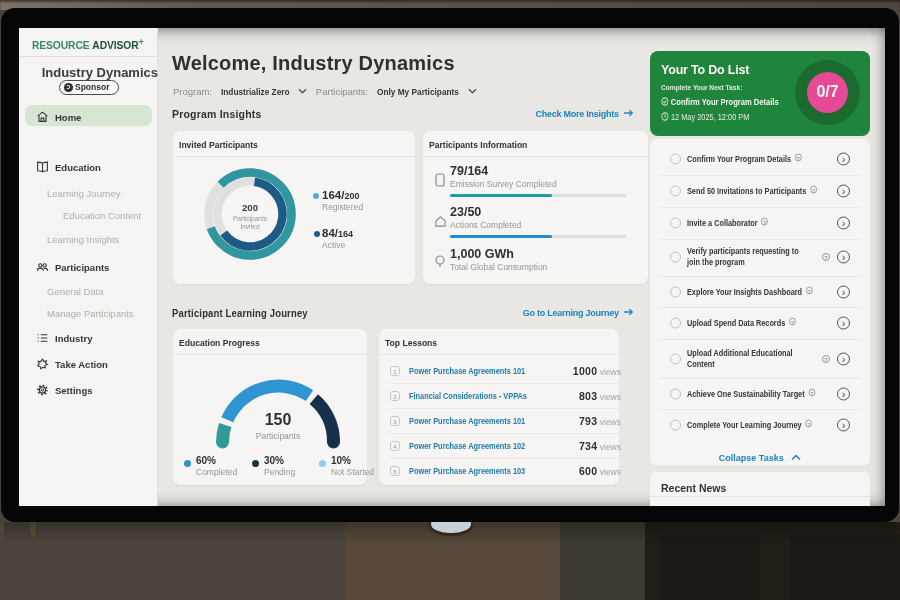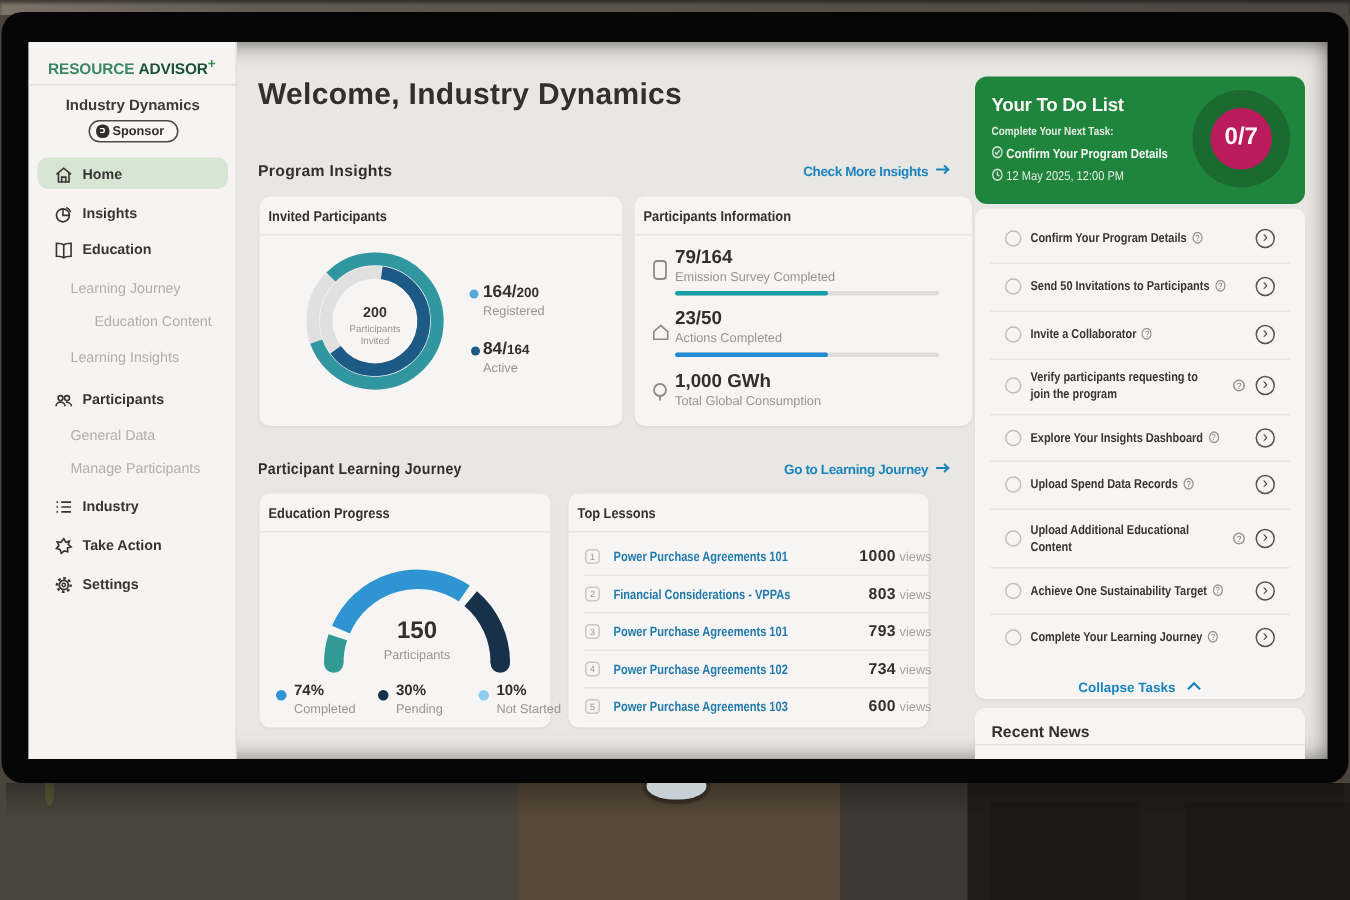--- a/index.html
+++ b/index.html
@@ -17,21 +17,21 @@
   #monitor { left:1px; top:8px; width:898px; height:514px; background:#060606; border-radius:14px; }
   #stand { left:431px; top:515px; width:40px; height:18px; background:#c7d0d5; border-radius:50% / 55%; box-shadow:0 0 0 3px rgba(45,36,26,0.45), 0 2px 3px rgba(20,16,12,0.5); }
   
   #screen { left:19px; top:28px; width:866px; height:478px; background:#f0efec; overflow:hidden; box-shadow:inset 0 10px 14px -8px rgba(30,28,24,0.5), inset 10px 0 14px -8px rgba(30,28,24,0.35), inset -10px 0 14px -8px rgba(30,28,24,0.35), inset 0 -10px 14px -8px rgba(30,28,24,0.35); }
   
   #sidebar { left:0; top:0; width:139px; height:480px; background:#fcfcfb; border-right:1px solid #e8e7e5; }
   #logo { left:13px; top:9px; font-size:10.3px; font-weight:bold; letter-spacing:-0.1px; color:#378a63; white-space:nowrap; }
   #logo b { color:#17523a;text-align:center; }
   #logo sup { color:#2f9355; font-size:9px; }
   #sb-div { left:0; top:28px; width:139px; height:1px; background:#e5e4e2; }
-  #org { left:0; top:37px; width:139px; text-align:center; font-size:10px; font-weight:bold; color:#3a3a3a; }
+  #org { left:0; top:37px; width:139px; text-align:right; font-size:13px; font-weight:bold; color:#3a3a3a; }
   #sponsor { left:40px; top:52px; width:60px; height:15px; border:1.5px solid #4a4a4a; border-radius:9px; background:#fff; }
   #sponsor .ic { position:absolute; left:4px; top:2.25px; width:8.5px; height:8.5px; border-radius:50%; background:#2d2d2d; } #sponsor .ic:after { content:""; position:absolute; left:2.2px; top:2.2px; width:4px; height:4px; border-radius:50%; border:1px solid #fff; border-left-color:transparent; box-sizing:border-box; }
   #sponsor .tx { position:absolute; left:15px; top:1px; font-size:8.5px; font-weight:bold; color:#2d2d2d; }
   .nav { left:0; width:139px; height:20px; }
   .nav .ico { position:absolute; left:17px; top:50%; transform:translateY(-50%); width:13px; height:13px; }
   .nav .t { position:absolute; left:36px; top:50%; transform:translateY(-50%); font-size:9.5px; font-weight:bold; color:#333; white-space:nowrap; }
   .nav.sub .t { left:28px; font-weight:normal; color:#b5b3b1; font-size:9.5px; }
   #nav-home-bg { left:6px; top:77px; width:127px; height:21px; background:#ddecdb; border-radius:7px; }
   
   .h1 { font-size:20px; font-weight:bold; color:#2e2e2e; letter-spacing:0.2px; white-space:nowrap; }
@@ -85,28 +85,20 @@
     </div>
     <div id="nav-home-bg" class="abs"></div>
     <div class="nav abs" style="top:79px;">
       <svg class="ico" viewBox="0 0 24 24" fill="none" stroke="#333" stroke-width="2">
         <path d="M3 10.5 12 3l9 7.5"></path>
         <path d="M5.5 9v11h13V9"></path>
         <path d="M9.5 20v-6h5v6"></path>
       </svg>
       <span class="t">Home</span>
     </div>
-    <div class="nav abs" style="top:105px;">
-      <svg class="ico" viewBox="0 0 24 24" fill="none" stroke="#333" stroke-width="2">
-        <circle cx="11" cy="13" r="8"></circle>
-        <path d="M11 5v8h8"></path>
-        <path d="M15 3.5a9 9 0 0 1 5.5 5.5"></path>
-      </svg>
-      <span class="t">Insights</span>
-    </div>
     <div class="nav abs" style="top:129px;">
       <svg class="ico" viewBox="0 0 24 24" fill="none" stroke="#333" stroke-width="2">
         <path d="M12 5c-2-1.5-5-2-9-2v16c4 0 7 .5 9 2 2-1.5 5-2 9-2V3c-4 0-7 .5-9 2z"></path>
         <path d="M12 5v16"></path>
       </svg>
       <span class="t">Education</span>
     </div>
     <div class="nav sub abs" style="top:155px;">
       <span class="t">Learning Journey</span>
     </div>
@@ -146,20 +138,31 @@
     <div class="nav abs" style="top:352px;">
       <svg class="ico" viewBox="0 0 24 24" fill="none" stroke="#333">
         <circle cx="12" cy="12" r="2.1" stroke-width="1.8"></circle>
         <circle cx="12" cy="12" r="5.6" stroke-width="2.2"></circle>
         <circle cx="12" cy="12" r="8.4" stroke-width="3" stroke-dasharray="3.3 3.3" stroke-dashoffset="1"></circle>
       </svg>
       <span class="t">Settings</span>
     </div>
 
     <div class="h1 abs" style="left:153px; top:24px;">Welcome, Industry Dynamics</div>
+    <div class="abs" style="left:154px; top:53px; white-space:nowrap;">
+      <span class="label">Program:</span>&nbsp;&nbsp;<span class="lval" style="display:inline-block; transform:scaleX(0.92); transform-origin:left center; margin-right:-6px;">Industrialize Zero</span>
+      <svg width="9" height="6" viewBox="0 0 10 6" style="margin:0 0 1px 4px;">
+        <path d="M1 1l4 4 4-4" stroke="#555" stroke-width="1.6" fill="none"></path>
+      </svg>
+      <span style="display:inline-block;width:0px;"></span>
+      <span class="label">Participants:</span>&nbsp;&nbsp;<span class="lval" style="display:inline-block; transform:scaleX(0.92); transform-origin:left center; margin-right:-7px;">Only My Participants</span>
+      <svg width="9" height="6" viewBox="0 0 10 6" style="margin:0 0 1px 4px;">
+        <path d="M1 1l4 4 4-4" stroke="#555" stroke-width="1.6" fill="none"></path>
+      </svg>
+    </div>
     <div class="sechead abs" style="left:153px; top:80px;">Program Insights</div>
     <div class="bluelink abs" style="left:460px; top:81px; width:155px; text-align:right;">Check More Insights
       <svg width="11" height="8" viewBox="0 0 12 9" style="margin-left:2px;">
         <path d="M1 4.5h9M7 1.5l3.2 3-3.2 3" stroke="#1886c3" stroke-width="1.5" fill="none"></path>
       </svg>
     </div>
 
     <div class="card abs" style="left:154px; top:103px; width:242px; height:153px;">
       <div class="chead">Invited Participants</div>
       <div class="cdiv"></div>
@@ -223,21 +226,21 @@
           <path d="M 14.5 69 A 55.5 55.5 0 0 1 17.2 51.9" stroke="#2d9e97"></path>
           <path d="M 19.3 46.8 A 55.5 55.5 0 0 1 101.5 22.7" stroke="#2b97da"></path>
           <path d="M 105.8 26.1 A 55.5 55.5 0 0 1 125.5 69" stroke="#142f4b"></path>
         </g>
         <circle cx="14.5" cy="69" r="6.5" fill="#2d9e97"></circle>
         <circle cx="125.5" cy="69" r="6.5" fill="#142f4b"></circle>
         <text x="70" y="52" text-anchor="middle" font-size="16" font-weight="bold" fill="#2e2e2e">150</text>
         <text x="70" y="66" text-anchor="middle" font-size="8.5" fill="#9a9896">Participants</text>
       </svg>
       <div class="abs" style="left:11px; top:131px; width:7px; height:7px; border-radius:50%; background:#2b97da;"></div>
-      <div class="abs" style="left:23px; top:126px; font-size:10px; font-weight:bold; color:#2e2e2e;">74%</div>
+      <div class="abs" style="left:23px; top:126px; font-size:10px; font-weight:bold; color:#2e2e2e;">60%</div>
       <div class="abs" style="left:23px; top:138px; font-size:8.5px; color:#9a9896; white-space:nowrap;">Completed</div>
       <div class="abs" style="left:79px; top:131px; width:7px; height:7px; border-radius:50%; background:#142f4b;"></div>
       <div class="abs" style="left:91px; top:126px; font-size:10px; font-weight:bold; color:#2e2e2e;">30%</div>
       <div class="abs" style="left:91px; top:138px; font-size:8.5px; color:#9a9896; white-space:nowrap;">Pending</div>
       <div class="abs" style="left:146px; top:131px; width:7px; height:7px; border-radius:50%; background:#8fd4f5;"></div>
       <div class="abs" style="left:158px; top:126px; font-size:10px; font-weight:bold; color:#2e2e2e;">10%</div>
       <div class="abs" style="left:158px; top:138px; font-size:8.5px; color:#9a9896; white-space:nowrap;">Not Started</div>
     </div>
 
     <div class="card abs" style="left:360px; top:301px; width:240px; height:156px;">
@@ -283,21 +286,21 @@
           <path d="M3 5l1.5 1.5L7 3.5" stroke="#cfe6d4" stroke-width="1.2" fill="none"></path>
         </svg>
         Confirm Your Program Details</div>
       <div class="abs" style="left:11px; top:61px; font-size:8.5px; color:#eaf4ec; white-space:nowrap; transform:scaleX(0.87); transform-origin:left top;">
         <svg width="9" height="9" viewBox="0 0 10 10" style="margin-bottom:-1px;">
           <circle cx="5" cy="5" r="4" fill="none" stroke="#cfe6d4" stroke-width="1.2"></circle>
           <path d="M5 2.8V5l1.6 1" stroke="#cfe6d4" stroke-width="1.2" fill="none"></path>
         </svg>
         12 May 2025, 12:00 PM</div>
       <div class="abs" style="left:145px; top:9px; width:65px; height:65px; border-radius:50%; background:#176b2f;"></div>
-      <div class="abs" style="left:157px; top:21px; width:41px; height:41px; border-radius:50%; background:#be185d; text-align:center; line-height:40px; font-size:16px; font-weight:bold; color:#fff;">0/7</div>
+      <div class="abs" style="left:157px; top:21px; width:41px; height:41px; border-radius:50%; background:#ec4899; text-align:center; line-height:40px; font-size:16px; font-weight:bold; color:#fff;">0/7</div>
     </div>
     <div class="card abs" style="left:631px; top:111px; width:220px; height:327px;">
       <div class="task" style="top:4px; height:32px;">
         <span class="c1"></span>
         <span class="tt nw">Confirm Your Program Details <span class="q">?</span></span>
         <span class="c2">›</span>
       </div>
       <div class="tdiv" style="top:36px;"></div>
       <div class="task" style="top:36px; height:32px;">
         <span class="c1"></span>

